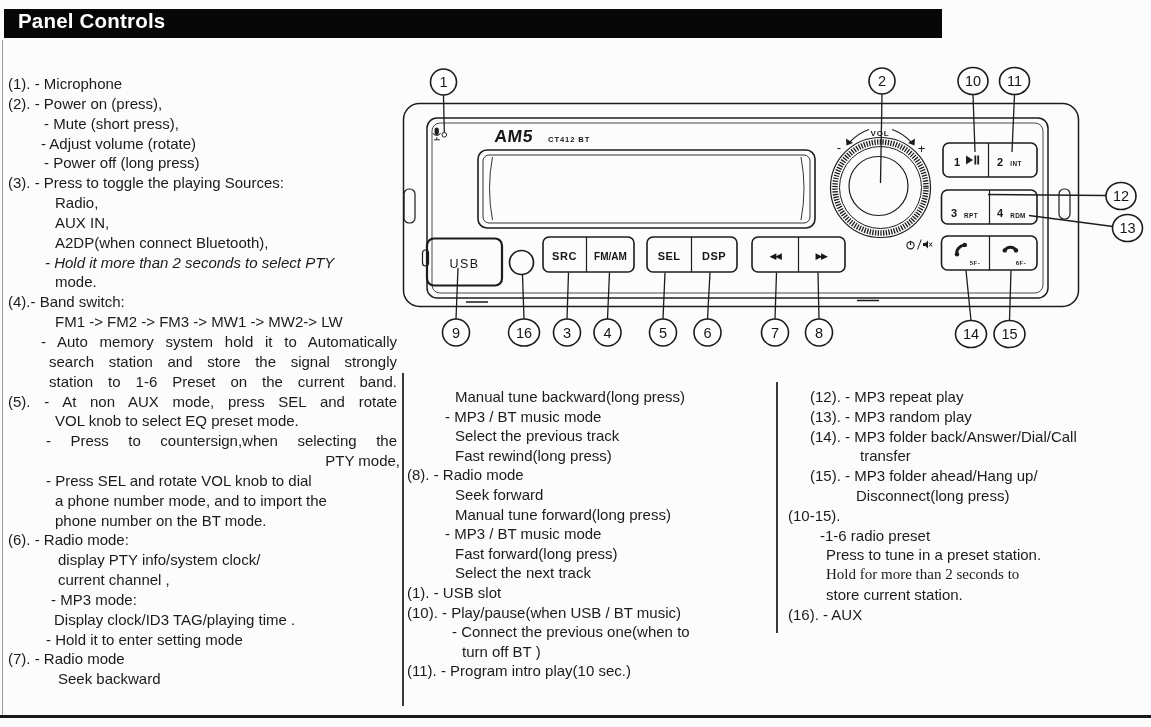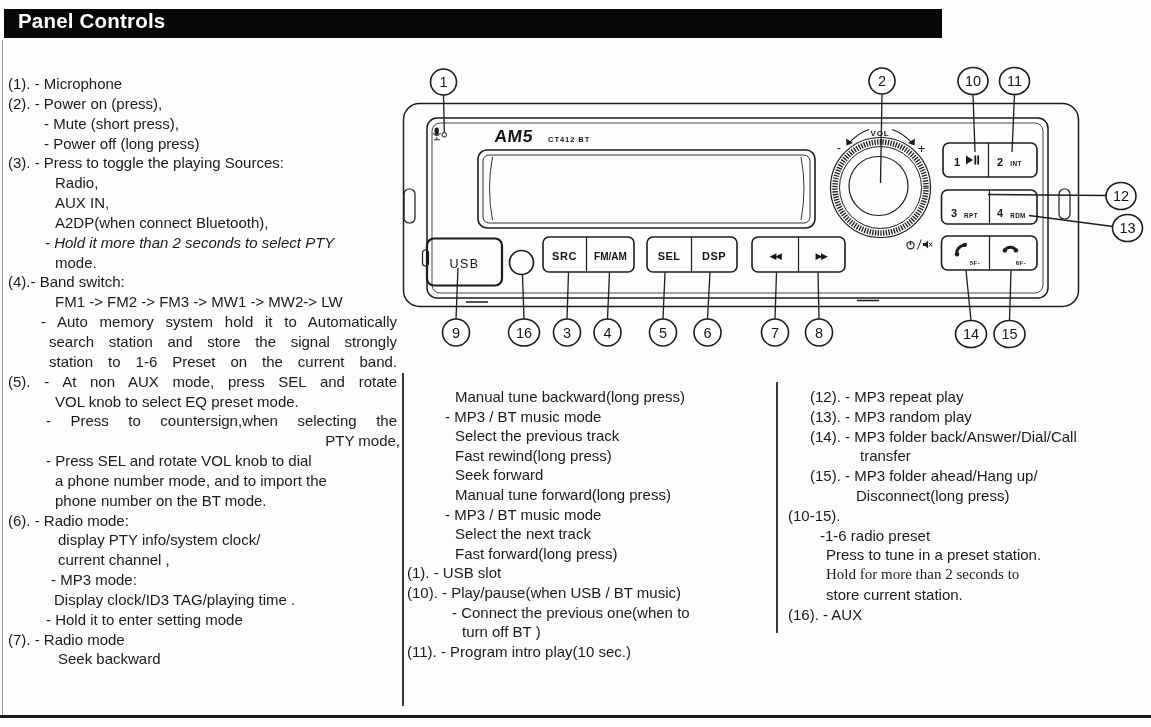--- a/index.html
+++ b/index.html
@@ -32,20 +32,21 @@
 </div>
 <div class="left-rule"></div>
 <div class="bottom-rule"></div>
 <div class="vdiv-1"></div>
 <div class="vdiv-2"></div>
 
 <div class="col col-left">
     <div class="tline" style="padding-left: 0px;">(1). - Microphone</div>
     <div class="tline" style="padding-left: 0px;">(2). - Power on (press),</div>
     <div class="tline" style="padding-left: 36px;">- Mute (short press),</div>
+    <div class="tline" style="padding-left: 33px;">- Adjust volume (rotate)</div>
     <div class="tline" style="padding-left: 36px;">- Power off (long press)</div>
     <div class="tline" style="padding-left: 0px;">(3). - Press to toggle the playing Sources:</div>
     <div class="tline" style="padding-left: 47px;">Radio,</div>
     <div class="tline" style="padding-left: 47px;">AUX IN,</div>
     <div class="tline" style="padding-left: 47px;">A2DP(when connect Bluetooth),</div>
     <div class="tline" style="padding-left: 37px; font-style: italic;">- Hold it more than 2 seconds to select PTY</div>
     <div class="tline" style="padding-left: 47px;">mode.</div>
     <div class="tline" style="padding-left: 0px;">(4).- Band switch:</div>
     <div class="tline" style="padding-left: 47px;">FM1 -&gt; FM2 -&gt; FM3 -&gt; MW1 -&gt; MW2-&gt; LW</div>
     <div class="tline just" style="padding-left: 33px;">- Auto memory system hold it to Automatically</div>
@@ -65,25 +66,26 @@
     <div class="tline" style="padding-left: 46px;">Display clock/ID3 TAG/playing time .</div>
     <div class="tline" style="padding-left: 38px;">- Hold it to enter setting mode</div>
     <div class="tline" style="padding-left: 0px;">(7). - Radio mode</div>
     <div class="tline" style="padding-left: 50px;">Seek backward</div>
   </div>
 <div class="col col-mid">
     <div class="tline" style="padding-left: 48px;">Manual tune backward(long press)</div>
     <div class="tline" style="padding-left: 38px;">- MP3 / BT music mode</div>
     <div class="tline" style="padding-left: 48px;">Select the previous track</div>
     <div class="tline" style="padding-left: 48px;">Fast rewind(long press)</div>
+    <div class="tline" style="padding-left: 0px;">(8). - Radio mode</div>
     <div class="tline" style="padding-left: 48px;">Seek forward</div>
     <div class="tline" style="padding-left: 48px;">Manual tune forward(long press)</div>
     <div class="tline" style="padding-left: 38px;">- MP3 / BT music mode</div>
+    <div class="tline" style="padding-left: 48px;">Fast forward(long press)</div>
     <div class="tline" style="padding-left: 48px;">Select the next track</div>
-    <div class="tline" style="padding-left: 48px;">Fast forward(long press)</div>
     <div class="tline" style="padding-left: 0px;">(1). - USB slot</div>
     <div class="tline" style="padding-left: 0px;">(10). - Play/pause(when USB / BT music)</div>
     <div class="tline" style="padding-left: 45px;">- Connect the previous one(when to</div>
     <div class="tline" style="padding-left: 55px;">turn off BT )</div>
     <div class="tline" style="padding-left: 0px;">(11). - Program intro play(10 sec.)</div>
   </div>
 <div class="col col-right">
     <div class="tline" style="padding-left: 22px;">(12). - MP3 repeat play</div>
     <div class="tline" style="padding-left: 22px;">(13). - MP3 random play</div>
     <div class="tline" style="padding-left: 22px;">(14). - MP3 folder back/Answer/Dial/Call</div>

